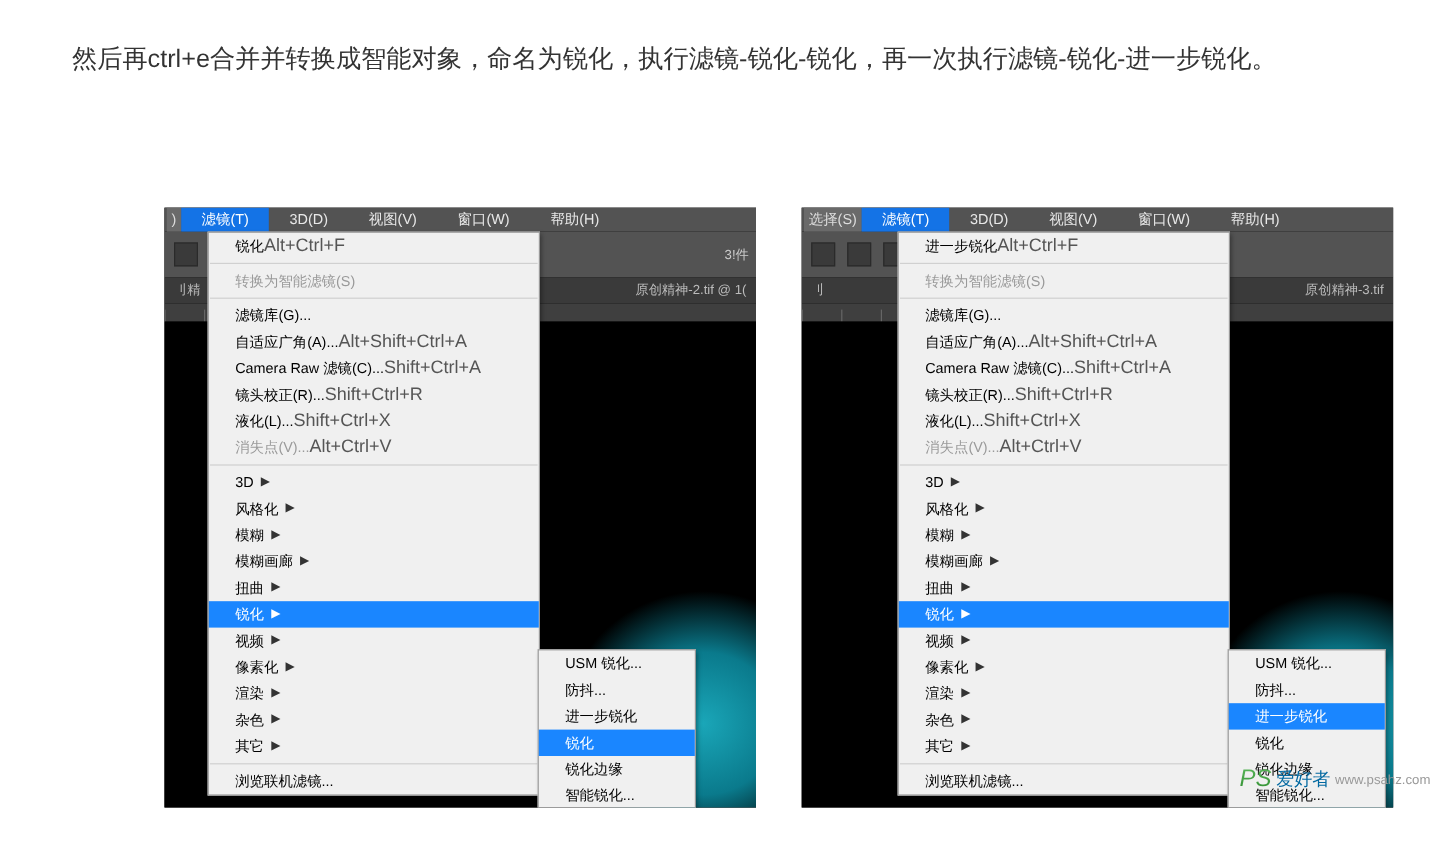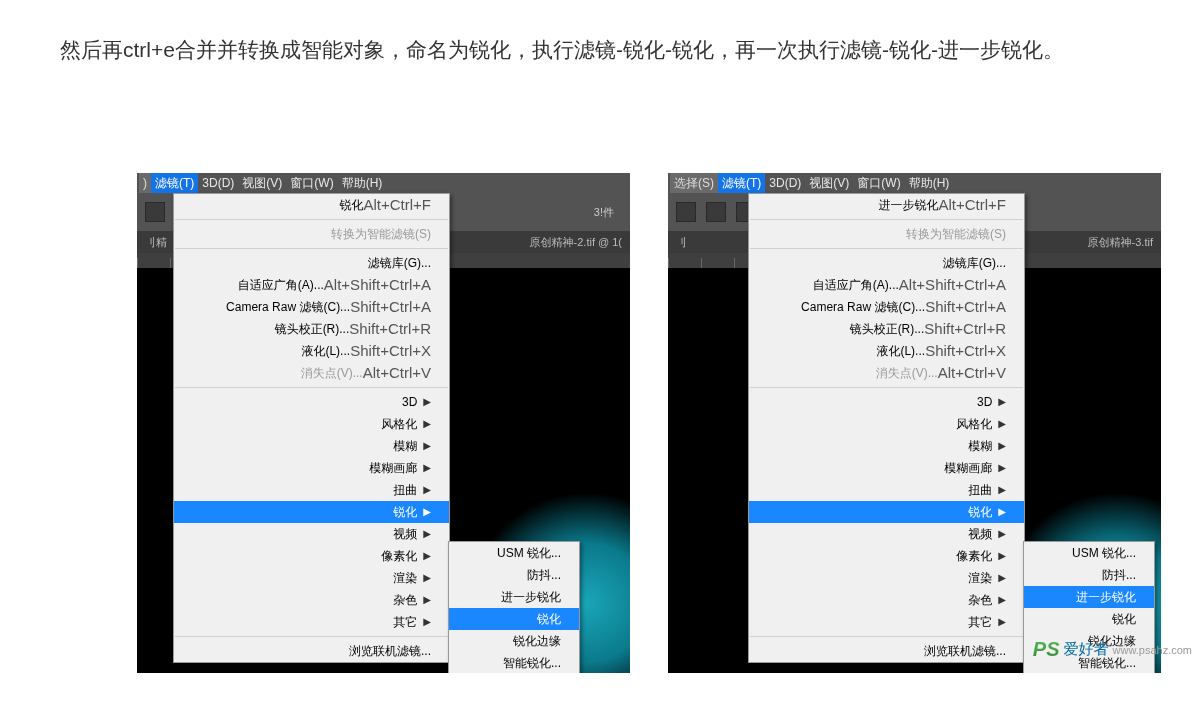--- a/index.html
+++ b/index.html
@@ -2,45 +2,45 @@
 <html><head>
 <meta charset="utf-8">
 <style>
   html,body{margin:0;padding:0;width:1200px;height:702px;background:#fff;font-family:"Microsoft YaHei",Arial,sans-serif;overflow:hidden}
   .page{position:relative;width:1200px;height:667px}
   .instruction{position:absolute;left:60px;top:28px;right:60px;font-size:21px;line-height:2.1;color:#333}
   .shot{position:absolute;top:173px;width:493px;height:500px;background:#000;overflow:hidden}
   .shot.left{left:137px}
   .shot.right{left:668px}
   .menubar{display:flex;align-items:center;height:20px;background:#535353;color:#e8e8e8;font-size:12px;padding-left:2px}
-  .menubar span{padding:0 4px;line-height:20px;cursor:default}
+  .menubar span{padding:0 17px;line-height:20px;cursor:default}
   .menubar span.edge{background:#6a6a6a;color:#ddd;padding:0 4px}
   .menubar span.sel{background:#1473e6;color:#fff}
   .toolbar{display:flex;align-items:center;height:38px;background:#535353;gap:10px;padding-left:8px}
   .ticon{width:18px;height:18px;background:#3a3a3a;border:1px solid #2a2a2a}
   .tabbar{display:flex;align-items:center;height:22px;background:#3a3a3a;color:#ccc;font-size:11px}
   .tabbar .tab{padding:0 8px;line-height:22px;color:#bbb}
   .ruler{height:15px;background:#3f3f3f;color:#888;font-size:9px;display:flex;align-items:flex-end;overflow:hidden}
   .ruler span{width:30px;border-left:1px solid #666;padding-left:2px;height:10px}
   .canvas{position:relative;background:#000;height:405px}
   .splash{position:absolute;right:-10px;bottom:-10px;width:180px;height:200px;background:radial-gradient(ellipse at 70% 60%,#1aa6b8 0%,#0a7a8c 35%,transparent 65%)}
   .menu{position:absolute;background:#f0f0f0;border:1px solid #999;box-shadow:2px 2px 4px rgba(0,0,0,.4);font-size:12px;color:#000;min-width:275px}
-  .menu .row{display:flex;justify-content:flex-end;align-items:center;padding:3px 18px 3px 22px;line-height:16px;white-space:nowrap}
+  .menu .row{display:flex;justify-content:flex-start;align-items:center;padding:3px 18px 3px 22px;line-height:16px;white-space:nowrap}
   .menu .row.hover{background:#1a86ff;color:#fff}
   .menu .row.disabled{color:#9a9a9a}
   .menu .sep{height:1px;background:#d0d0d0;margin:3px 1px}
   .menu .sc{color:#555;font-size:15px}
   .menu .arrow{font-size:10px;color:#333;margin-left:6px}
   .menu .row.hover .arrow{color:#fff}
   .menu.main{top:20px;left:36px}
   .shot.right .menu.main{left:80px}
   .menu.sub{top:368px;left:311px;min-width:130px}
   .shot.right .menu.sub{left:355px}
   .watermark{position:absolute;right:8px;bottom:6px;font-size:11px;color:#999;display:flex;align-items:center;gap:4px}
-  .watermark .ps{font-weight:bold;font-style:italic;font-size:20px;background:linear-gradient(#5cb85c,#2e8b2e);-webkit-background-clip:text;color:transparent}
+  .watermark .ps{font-weight:normal;font-style:italic;font-size:20px;background:linear-gradient(#5cb85c,#2e8b2e);-webkit-background-clip:text;color:transparent}
   .watermark .txt{color:#0369a1;font-size:15px}
 </style>
 </head>
 <body>
 
 <div class="page">
   <div class="instruction">然后再ctrl+e合并并转换成智能对象，命名为锐化，执行滤镜-锐化-锐化，再一次执行滤镜-锐化-进一步锐化。</div>
 
   <div class="shot left">
     <div class="menubar">
@@ -49,21 +49,21 @@
       <span>3D(D)</span>
       <span>视图(V)</span>
       <span>窗口(W)</span>
       <span>帮助(H)</span>
     </div>
     <div class="toolbar">
       <div class="ticon"></div>
       <div class="ticon"></div>
       <div class="ticon"></div>
       <div style="flex:1"></div>
-      <span style="color:#ccc;font-size:11px;padding-right:16px">3!件</span>
+      <span style="color:#ccc;font-size:11px;padding-right:6px">3!件</span>
     </div>
     <div class="tabbar">
       <div class="tab">刂精</div>
       <div style="flex:1"></div>
       <div class="tab">原创精神-2.tif @ 1(</div>
     </div>
     <div class="ruler">
       <span></span>
         <span>6</span>
         <span></span>

